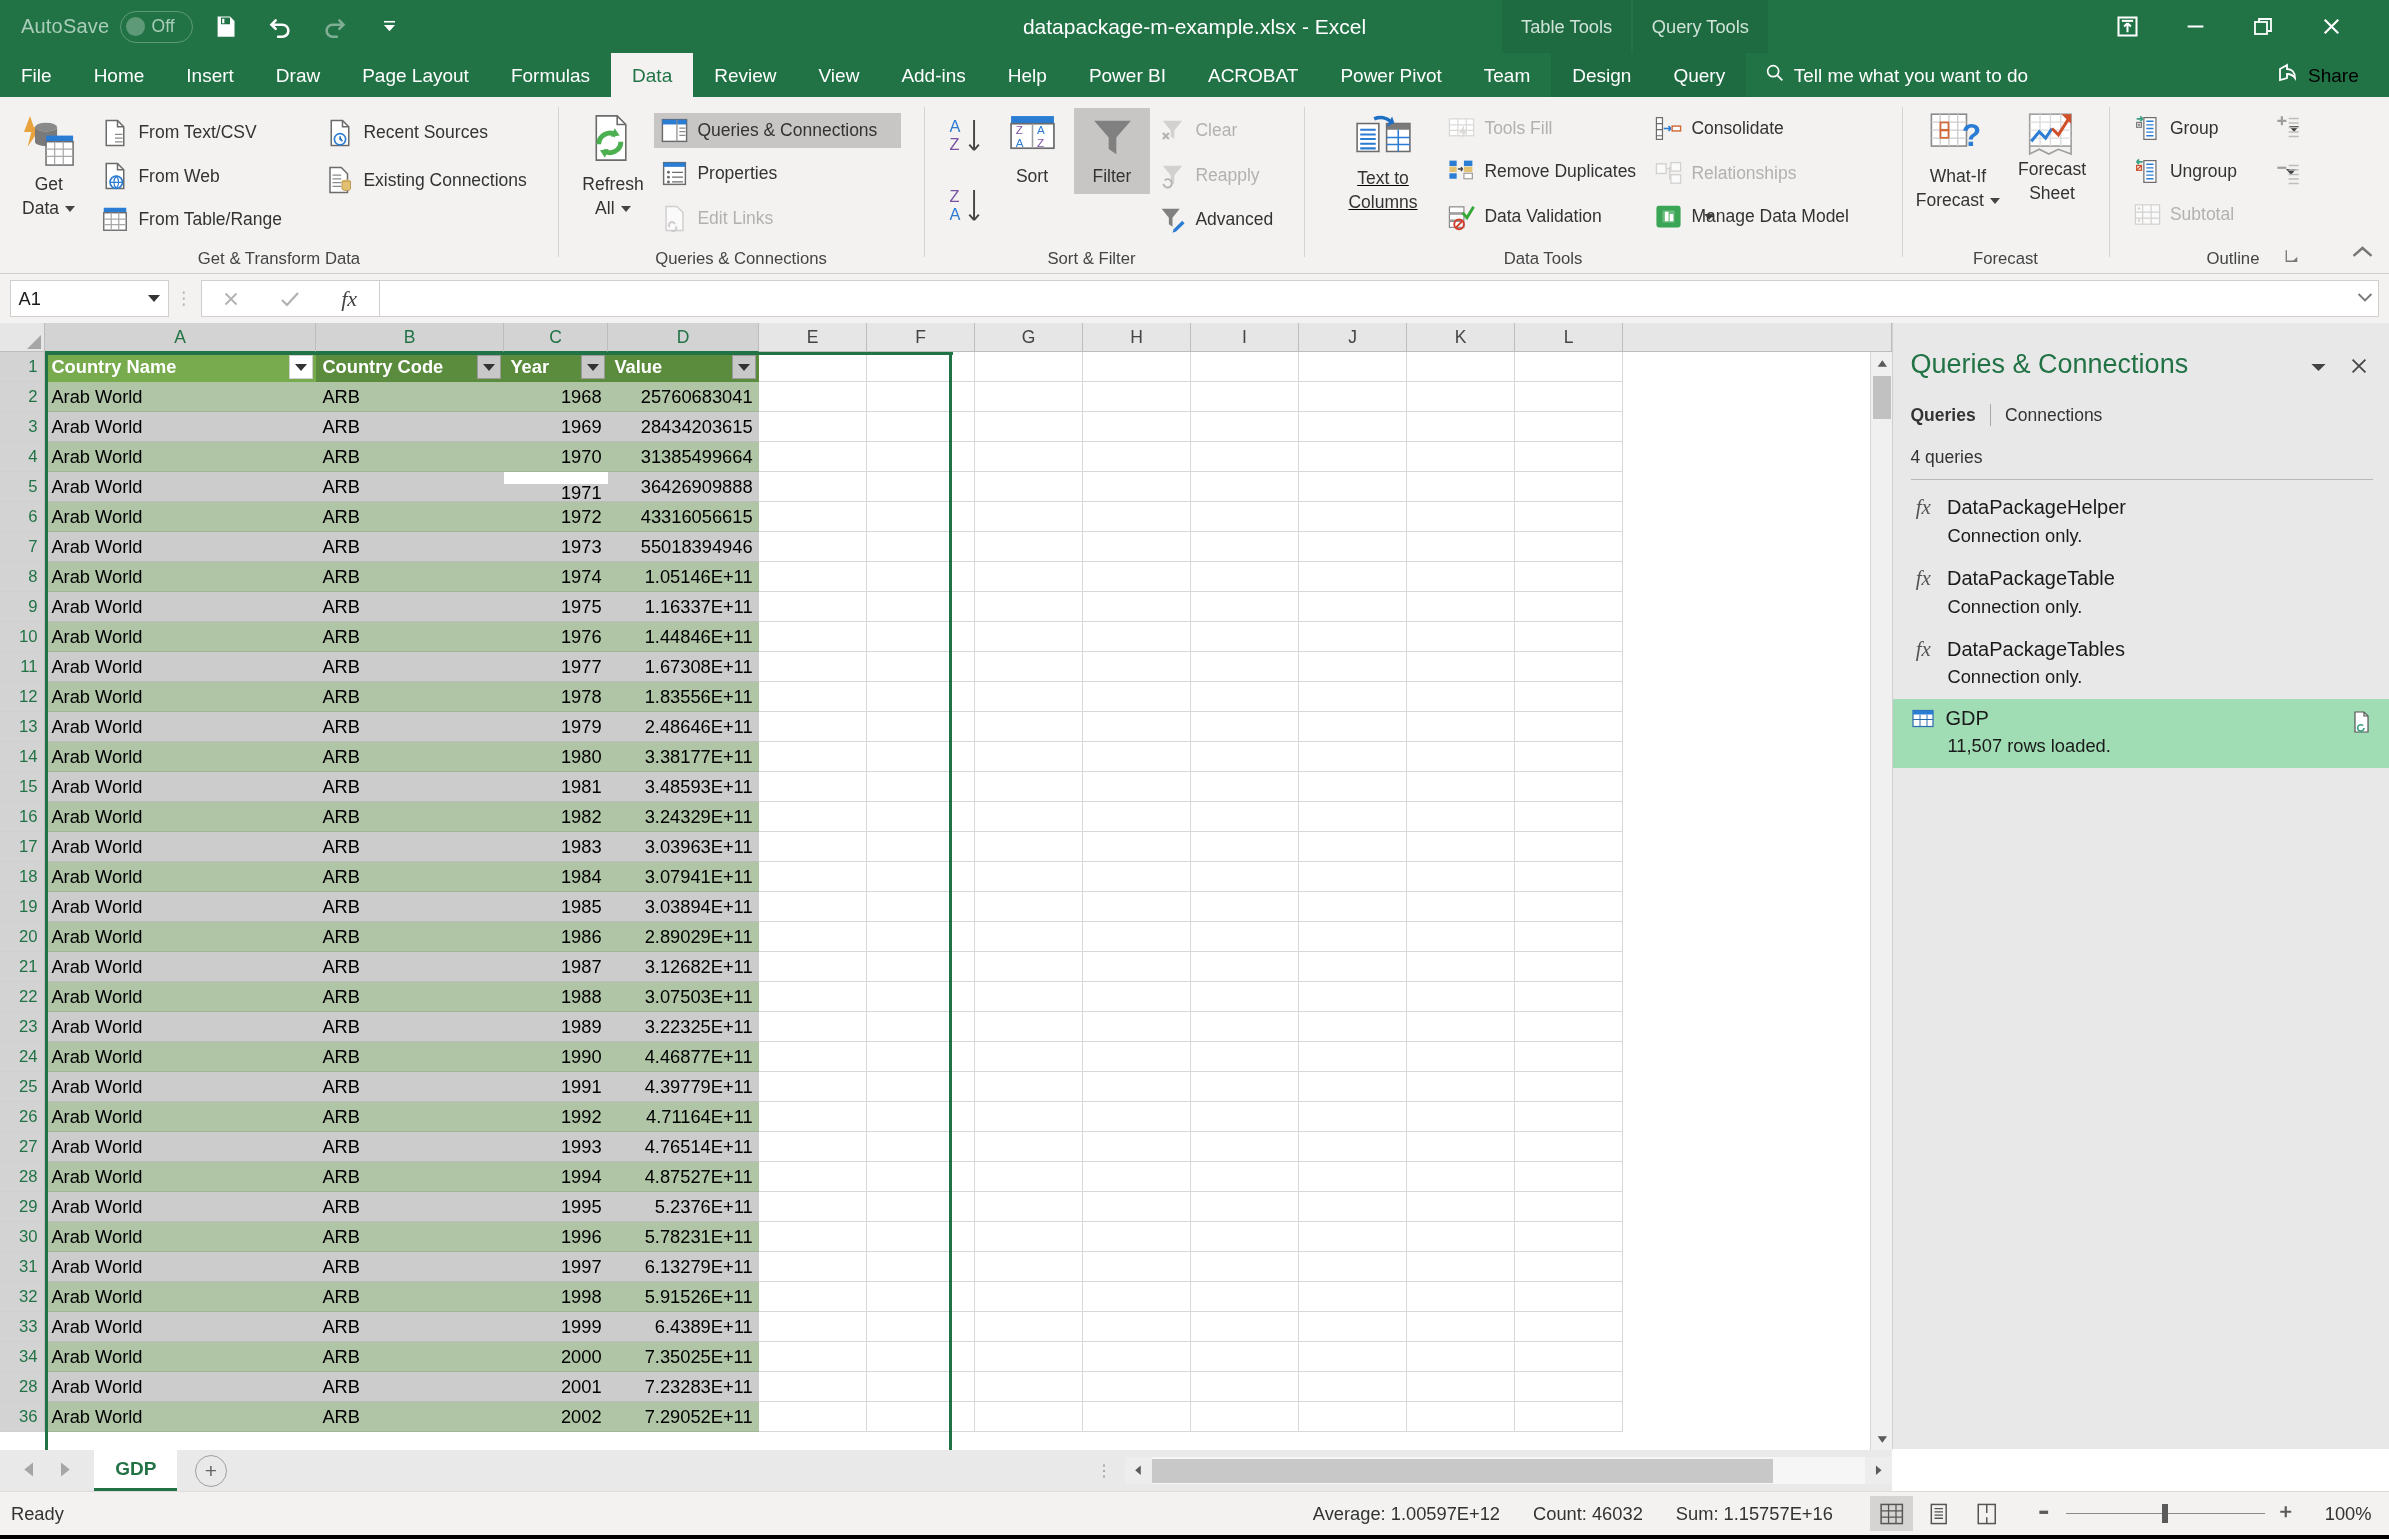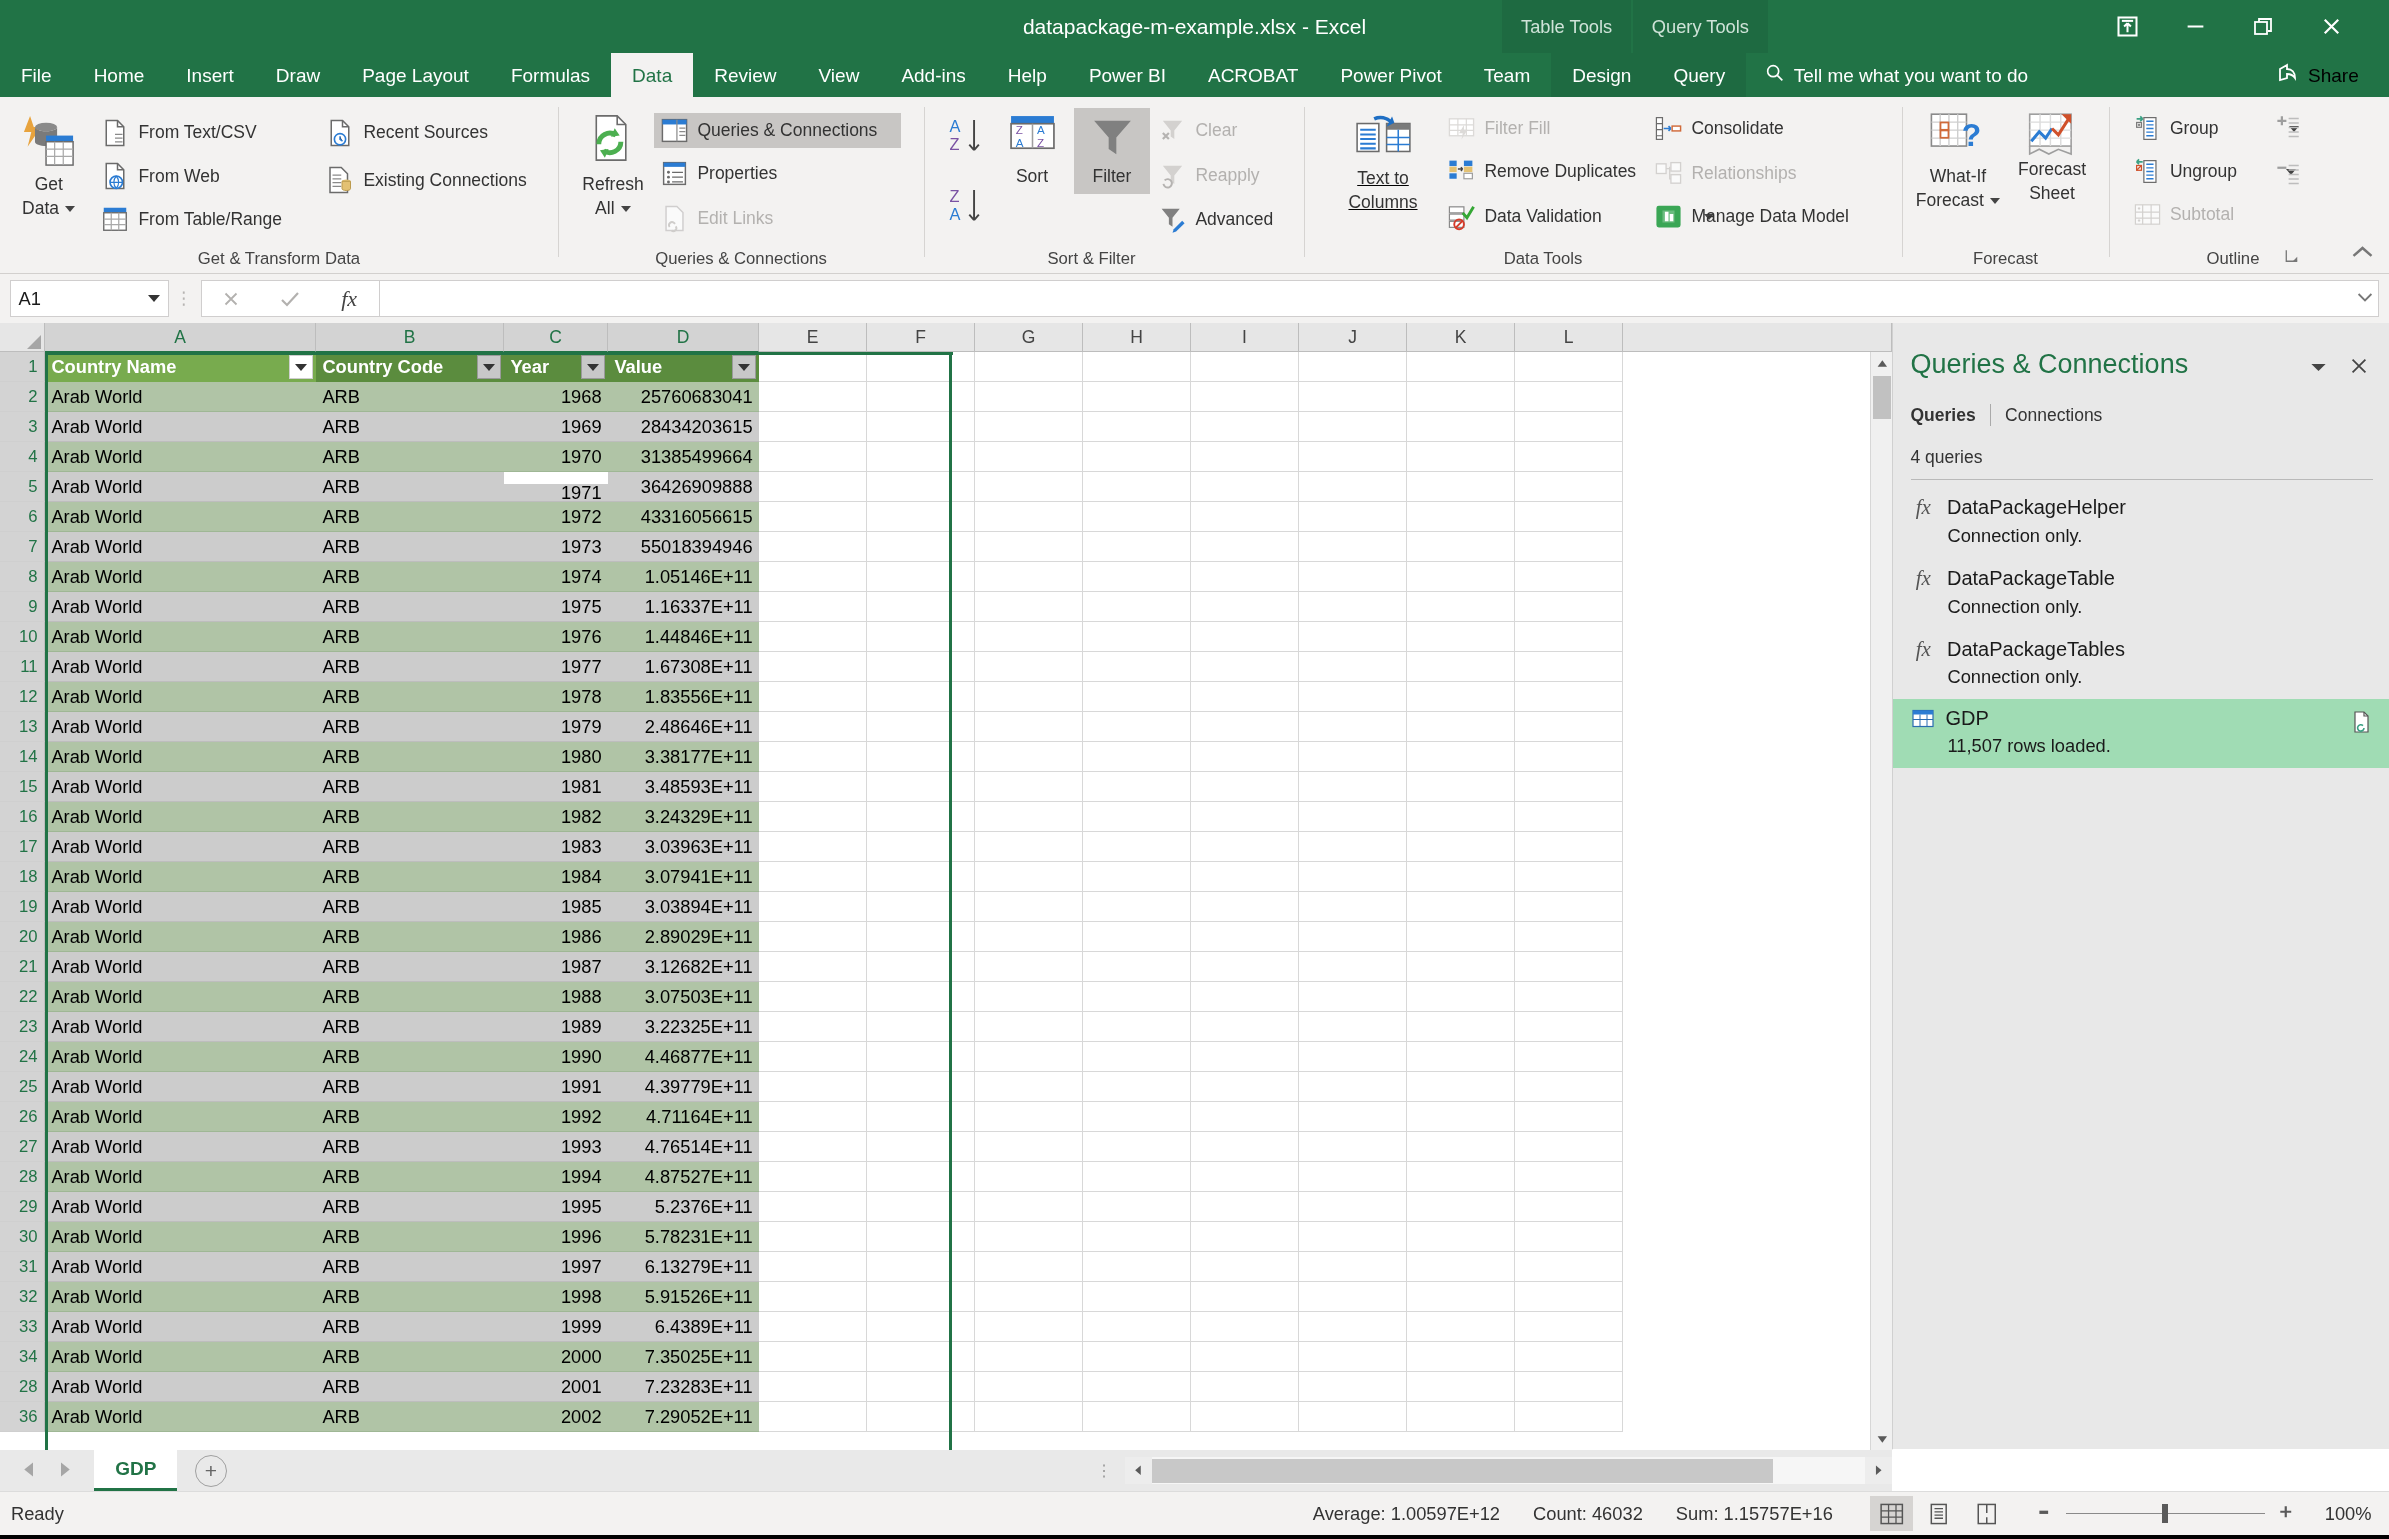--- a/index.html
+++ b/index.html
@@ -204,20 +204,48 @@
   .zoom-thumb { position: absolute; left: 96px; top: -8.8px; width: 6.4px; height: 19px; background: #5a5a5a; }
   .zoom-pct { font-size: 18.3px; color: #333; width: 64px; text-align: right; }
   .bottom-black { position: absolute; left: 0; top: 1535px; width: 2389px; height: 4.8px; background: #000; }
 </style>
 </head>
 <body>
 
 <div class="app">
 
   <div class="titlebar">
+    <div class="qat">
+      <span class="autosave-label">AutoSave</span>
+      <div class="autosave-toggle">
+        <span class="autosave-knob"></span>
+        <span class="autosave-state">Off</span>
+      </div>
+      <div class="qat-btn">
+        <svg width="27" height="27" viewBox="0 0 24 24">
+            <path fill="#fff" d="M5 3h11l4 4v14H5V3zm3 1v6h8V4H8zm1 1h2v4H9V5zM7 14h10v6H7v-6z"></path>
+          </svg>
+      </div>
+      <div class="qat-btn">
+        <svg width="29" height="29" viewBox="0 0 24 24">
+            <path fill="none" stroke="#fff" stroke-width="2.1" stroke-linecap="round" d="M8 7L4.5 10.5 8 14M4.5 10.5h9a5 5 0 0 1 0 10H10"></path>
+          </svg>
+      </div>
+      <div class="qat-btn">
+        <svg width="29" height="29" viewBox="0 0 24 24">
+            <path fill="none" stroke="#7fae95" stroke-width="2.1" stroke-linecap="round" d="M16 7l3.5 3.5L16 14M19.5 10.5h-9a5 5 0 0 0 0 10H14"></path>
+          </svg>
+      </div>
+      <div class="qat-btn">
+        <svg width="19" height="19" viewBox="0 0 24 24">
+            <path fill="#fff" d="M5 5h14v2H5z"></path>
+            <path fill="#fff" d="M5 10l7 8 7-8z"></path>
+          </svg>
+      </div>
+    </div>
 
     <div class="title-text">datapackage-m-example.xlsx  -  Excel</div>
 
     <div class="ctx-tabs">
       <div class="ctx-tab">Table Tools</div>
       <div class="ctx-tab">Query Tools</div>
     </div>
 
     <div class="win-btns">
       <div class="win-btn">
@@ -518,21 +546,21 @@
       </div>
 
       <div class="smallbtn disabled" style="left:137px; top:14.3px;">
         <span class="ico">
           <svg width="29" height="29" viewBox="0 0 24 24">
               <rect x="2" y="4" width="20" height="14" fill="#fff" stroke="#dcdad8" stroke-width="1.1"></rect>
               <path stroke="#dcdad8" stroke-width="1" d="M9 4v14M16 4v14M2 9h20M2 13.5h20"></path>
               <path fill="#dcdad8" d="M14 9l-4 7h3l-1 5 5-8h-3z"></path>
             </svg>
         </span>
-        <span>Filter Fill</span>
+        <span>Tools Fill</span>
       </div>
 
       <div class="smallbtn" style="left:137px; top:57px;">
         <span class="ico">
           <svg width="29" height="29" viewBox="0 0 24 24">
               <rect x="2" y="3" width="6" height="4.5" fill="#2b7cd3"></rect>
               <rect x="2" y="8" width="6" height="4.5" fill="#e3c173"></rect>
               <rect x="2" y="13.5" width="6" height="4.5" fill="#2b7cd3"></rect>
               <path stroke="#444" stroke-width="1.2" d="M9 10h4m0 0l-1.5-1.5M13 10l-1.5 1.5"></path>
               <rect x="14" y="3" width="7" height="4.5" fill="#2b7cd3"></rect>

